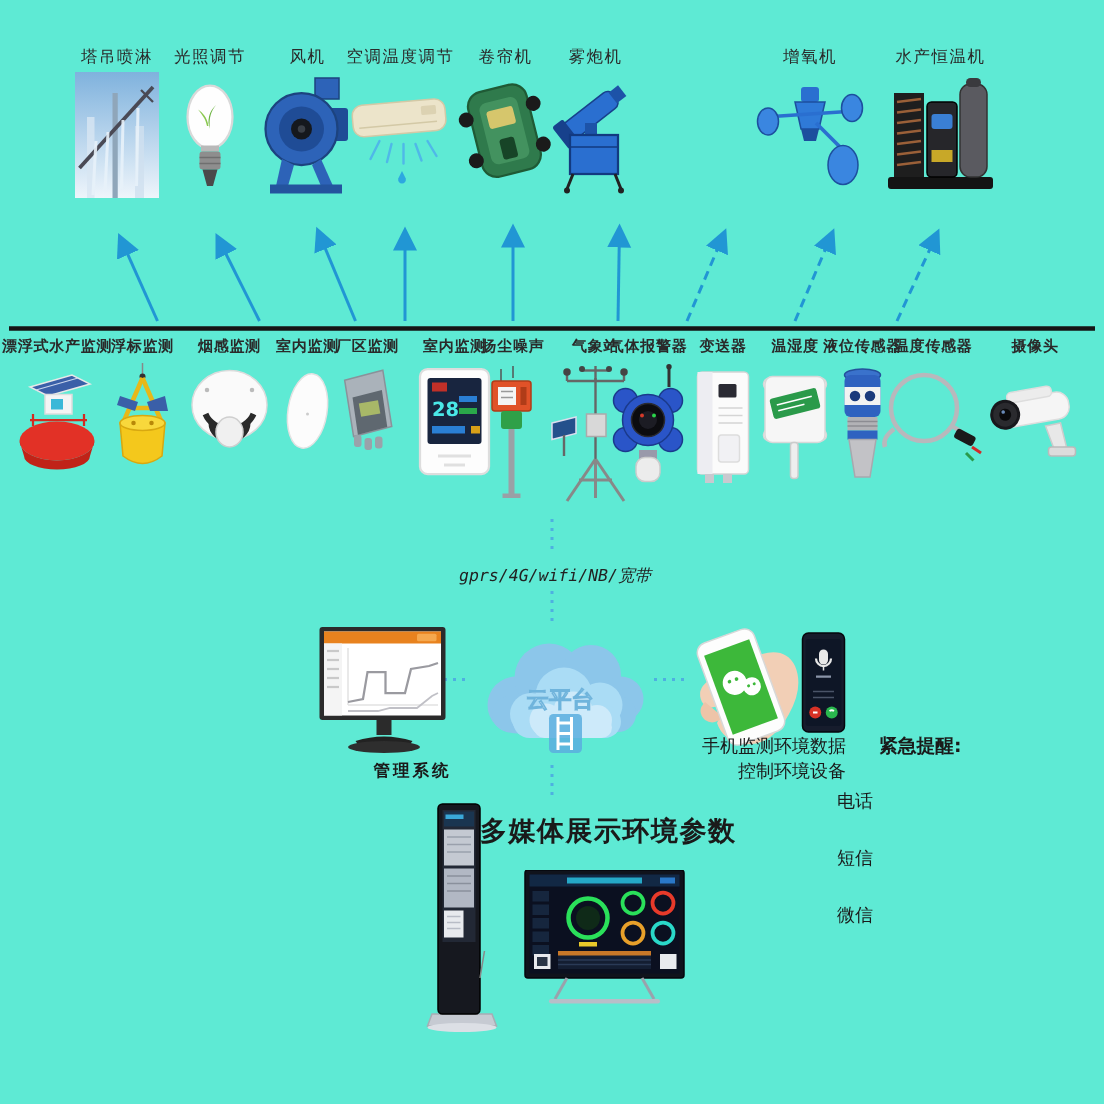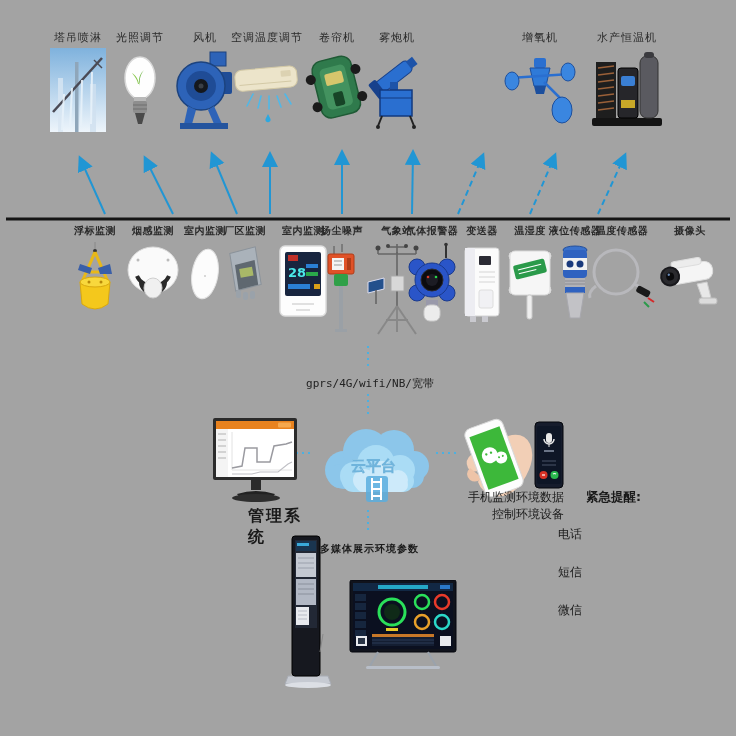--- a/index.html
+++ b/index.html
@@ -1,30 +1,30 @@
 <!DOCTYPE html>
 <html><head>
 <meta charset="utf-8">
 <style>
   html,body{margin:0;padding:0;background:#fff;}
-  #canvas{position:relative;width:736px;height:736px;background:#a3a3a3;overflow:hidden;
+  #canvas{position:relative;width:736px;height:736px;background:#5eead4;overflow:hidden;
           font-family:"DejaVu Sans","Liberation Sans",sans-serif;color:#222;}
   .abs{position:absolute;}
   .dev{position:absolute;display:flex;flex-direction:column;align-items:center;}
   .dev .lbl{font-size:11px;color:#2a2a2a;white-space:nowrap;letter-spacing:1px;margin-bottom:3px;}
   .sensor .lbl{font-size:10px;font-weight:600;letter-spacing:.5px;margin-bottom:4px;}
   .net-label{position:absolute;left:290px;top:376px;width:160px;text-align:center;
-             font-family:"DejaVu Sans Mono","Liberation Mono",monospace;font-size:11px;color:#222;}
-  .mgmt-label{font-size:16px;font-weight:700;letter-spacing:2px;margin-top:2px;color:#1a1a1a;margin-left:38px;}
+             font-family:"DejaVu Sans Mono","Liberation Mono",monospace;font-size:11px;color:#222;font-style:italic;}
+  .mgmt-label{font-size:11px;font-weight:700;letter-spacing:2px;margin-top:2px;color:#1a1a1a;margin-left:38px;}
   .phone-caption{position:absolute;left:448px;top:489px;width:116px;text-align:right;
                  font-size:12px;font-weight:400;line-height:17px;color:#1a1a1a;}
   .alerts{position:absolute;left:546px;top:489px;font-size:12px;color:#1a1a1a;}
   .alerts .t{font-weight:700;font-size:12.5px;margin-left:40px;}
   .alerts .i{margin-left:12px;line-height:20px;margin-top:18px;}
-  .mm-label{position:absolute;left:320px;top:542px;font-size:10px;font-weight:700;color:#1a1a1a;letter-spacing:1px;}
+  .mm-label{position:absolute;left:320px;top:542px;font-size:18px;font-weight:700;color:#1a1a1a;letter-spacing:1px;}
   svg text{font-family:"DejaVu Sans","Liberation Sans",sans-serif;}
 </style>
 </head>
 <body>
 
 <div id="canvas">
 
   <svg class="abs" style="left:0;top:0" width="736" height="736" viewBox="0 0 736 736">
     <defs>
       <marker id="ah" markerWidth="9" markerHeight="9" refX="6.5" refY="4" orient="auto">
@@ -188,20 +188,36 @@
         <line x1="8" y1="62" x2="24" y2="60"></line>
       </g>
       <rect x="28" y="20" width="20" height="50" rx="3" fill="#26262a" stroke="#000"></rect>
       <rect x="31" y="28" width="14" height="10" rx="2" fill="#3a7fd4"></rect>
       <rect x="31" y="52" width="14" height="8" fill="#c8a828"></rect>
       <rect x="50" y="8" width="18" height="62" rx="7" fill="#5a5a60" stroke="#333"></rect>
       <rect x="54" y="4" width="10" height="6" rx="3" fill="#3a3a3e"></rect>
     </svg>
   </div>
 
+  <div class="dev sensor" style="left:10px;top:224px;width:56px">
+    <div class="lbl">漂浮式水产监测</div>
+    <svg width="56" height="72" viewBox="0 0 56 72">
+      <path d="M10 16 L38 8 L50 14 L22 22 Z" fill="#3a5fa8" stroke="#e8e8e8"></path>
+      <line x1="14" y1="18" x2="42" y2="10" stroke="#c8d4ec" stroke-width=".8"></line>
+      <rect x="20" y="21" width="18" height="13" fill="#f4f4f4" stroke="#ddd"></rect>
+      <rect x="24" y="24" width="8" height="7" fill="#3ab8d8"></rect>
+      <g stroke="#d42a20" stroke-width="1.5">
+        <line x1="12" y1="34" x2="12" y2="42"></line>
+          <line x1="46" y1="34" x2="46" y2="42"></line>
+        <line x1="10" y1="38" x2="48" y2="38"></line>
+      </g>
+      <ellipse cx="28" cy="52" rx="25" ry="13" fill="#e23126"></ellipse>
+      <path d="M3 52 A25 13 0 0 0 53 52 L50 62 A22 9 0 0 1 6 62 Z" fill="#c02318"></path>
+    </svg>
+  </div>
 
   <div class="dev sensor" style="left:67px;top:224px;width:56px">
     <div class="lbl">浮标监测</div>
     <svg width="46" height="76" viewBox="0 0 46 76">
       <line x1="23" y1="0" x2="23" y2="8" stroke="#888"></line>
       <circle cx="23" cy="9" r="2" fill="#333"></circle>
       <g stroke="#e8b818" stroke-width="3">
         <line x1="23" y1="10" x2="10" y2="40"></line>
           <line x1="23" y1="10" x2="36" y2="40"></line>
         <line x1="14" y1="30" x2="32" y2="30"></line>

